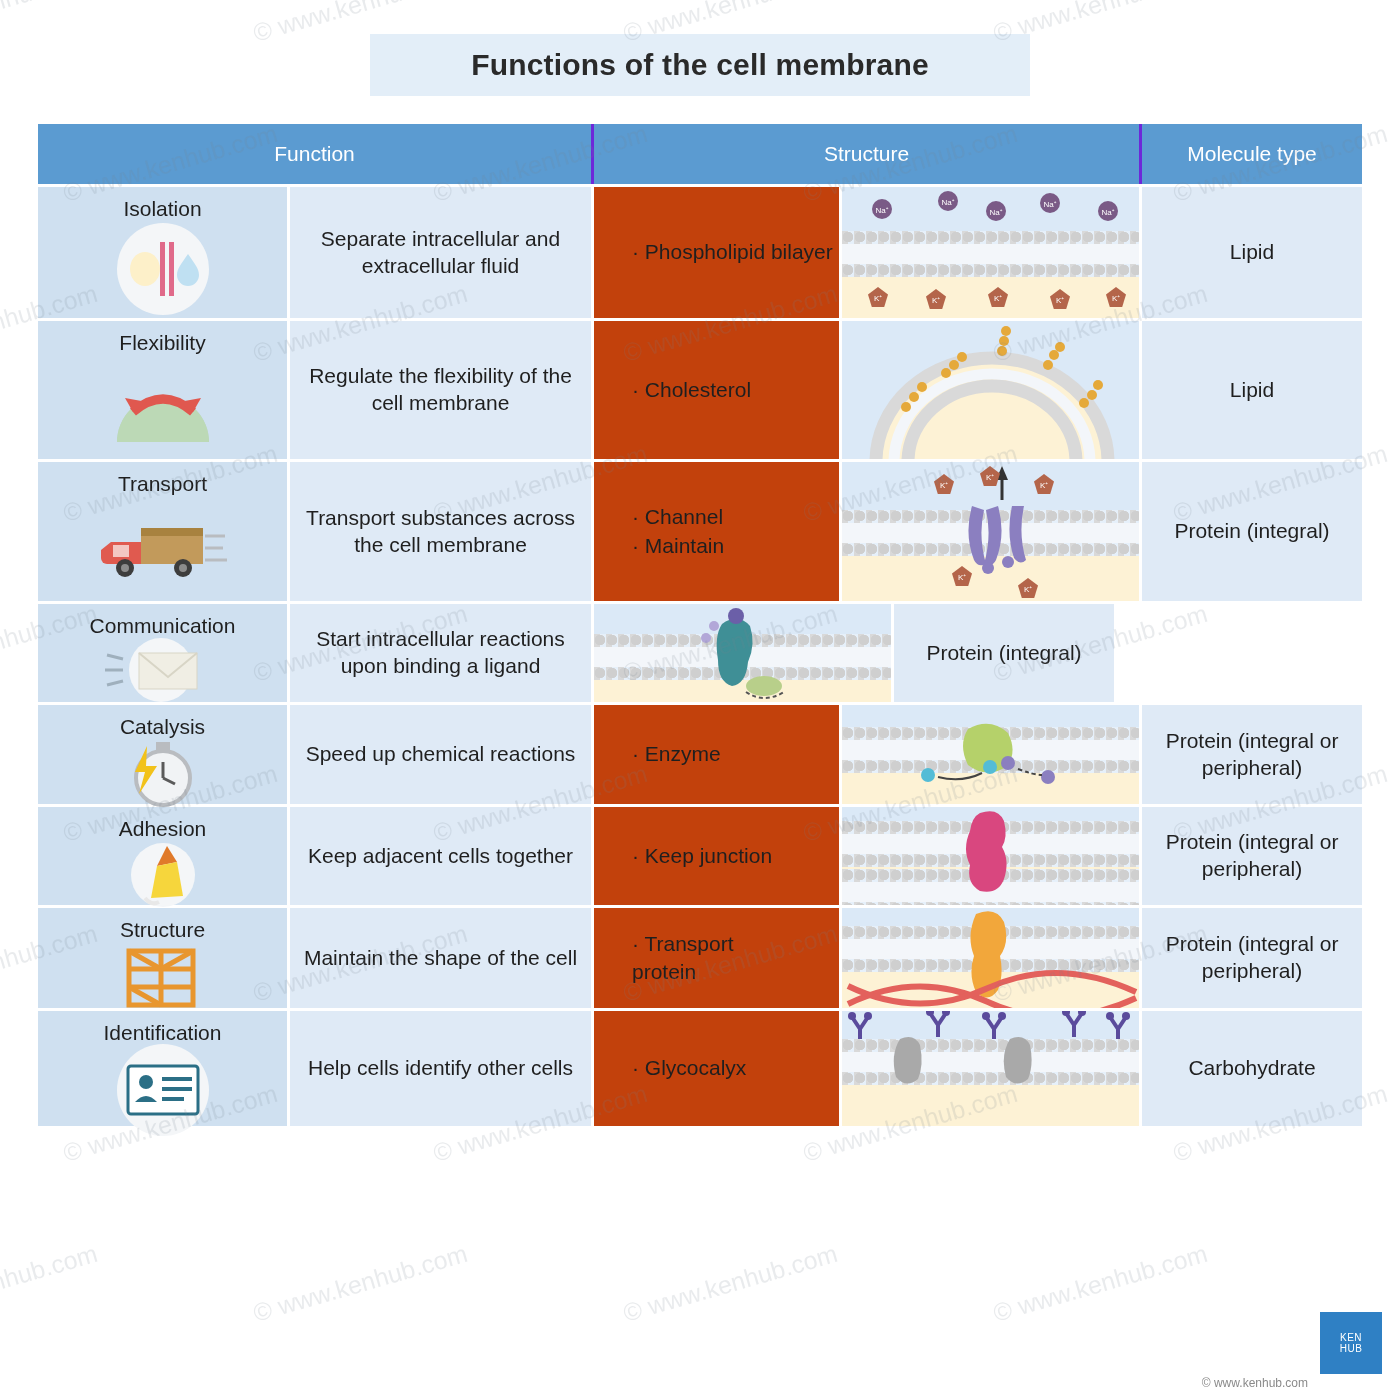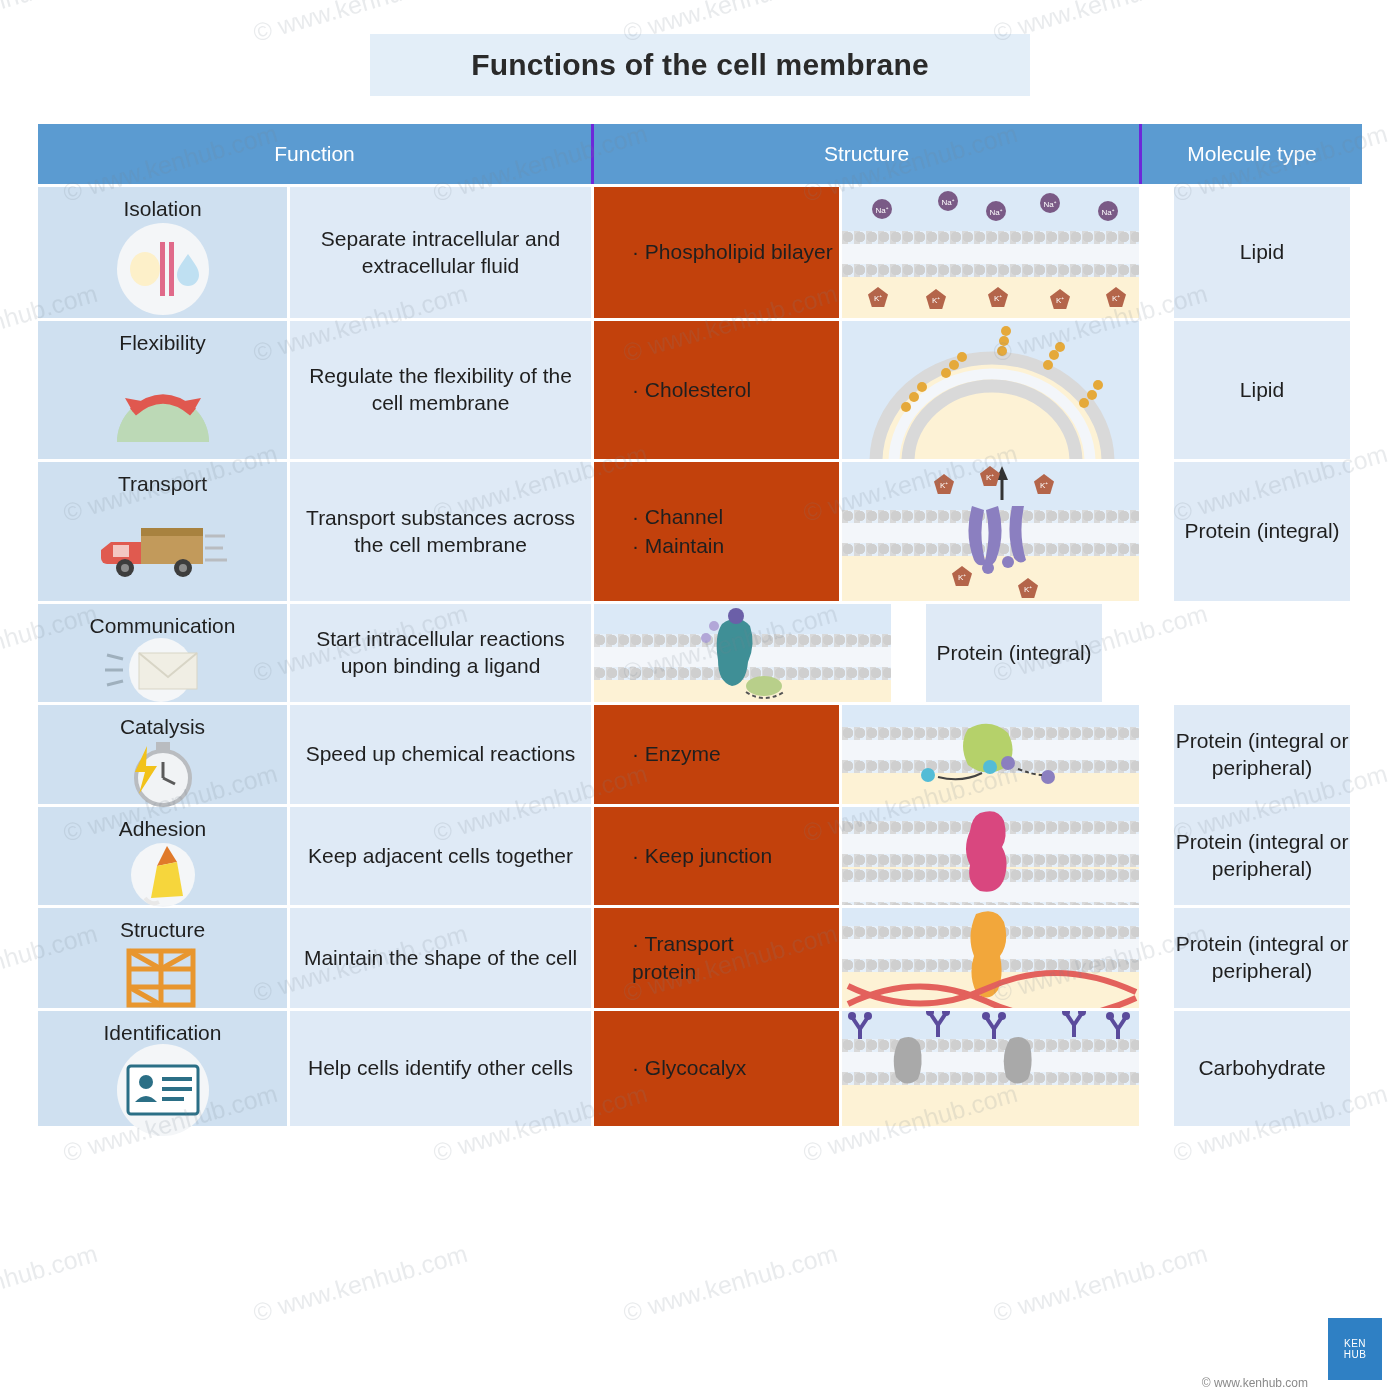--- a/index.html
+++ b/index.html
@@ -108,28 +108,27 @@
     line-height: 1.35;
     padding-left: 38px;
   }
   .c-art {
     width: 300px;
     background: #e6f0fa;
     position: relative;
     overflow: hidden;
   }
   .c-mol {
-    width: 176px;
+    width: 220px;
     background: #dfeaf6;
     display: flex; align-items: center; justify-content: center;
     text-align: center;
     font-size: 21px; color: #1f1f1f;
     line-height: 1.28;
     padding: 4px 0;
-    margin-left: 32px;
   }
 
   
   .r-h1 { height: 134px; }
   .r-h2 { height: 141px; }
   .r-h3 { height: 142px; }
   .r-h4 { height: 101px; }
   .r-h5 { height: 102px; }
   .r-h6 { height: 101px; }
   .r-h7 { height: 103px; }
@@ -169,22 +168,22 @@
   .circ-icon {
     width: 92px; height: 92px; border-radius: 50%;
     background: #f4f6f8;
     display: flex; align-items: center; justify-content: center;
     position: relative;
   }
 
   
   #logo {
     position: absolute;
-    right: 18px; bottom: 20px;
-    width: 54px; height: 62px;
+    right: 18px; bottom: 26px;
+    width: 62px; height: 62px;
     background: #2f80c4;
     color: #fff;
     display: flex; flex-direction: column;
     align-items: center; justify-content: center;
     font-size: 10px; line-height: 1.1; letter-spacing: .5px;
     z-index: 20;
   }
   #copyright {
     position: absolute;
     right: 92px; bottom: 10px;

